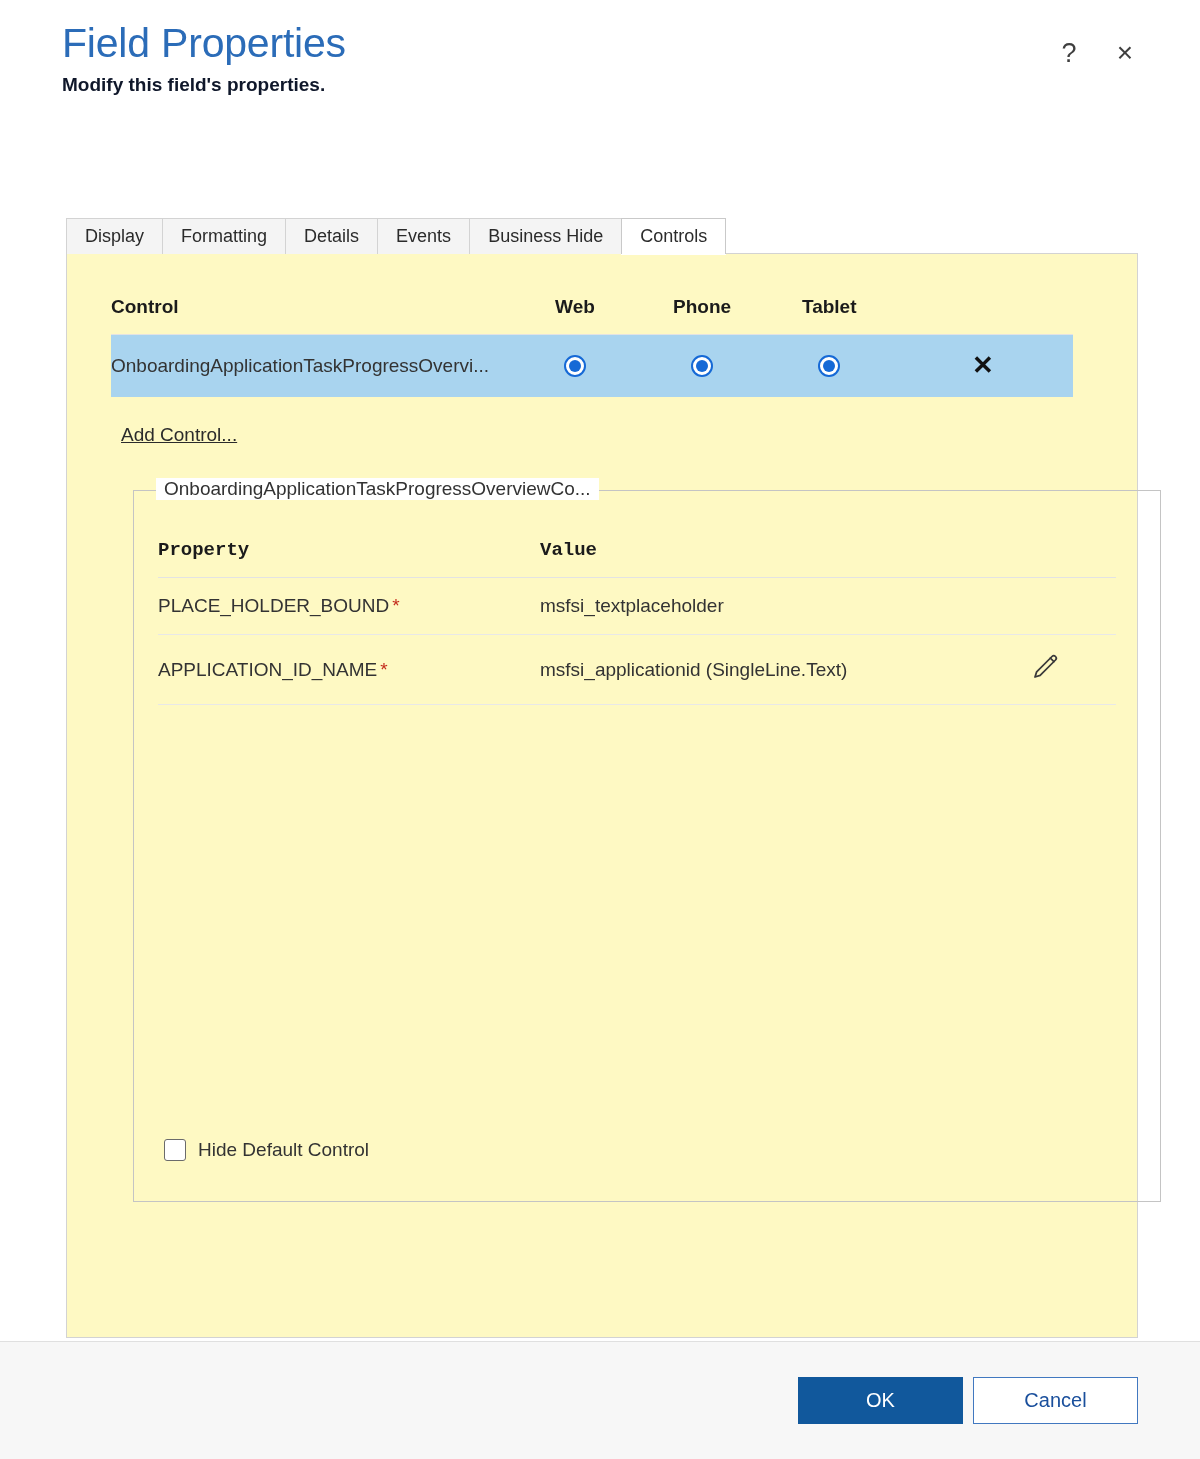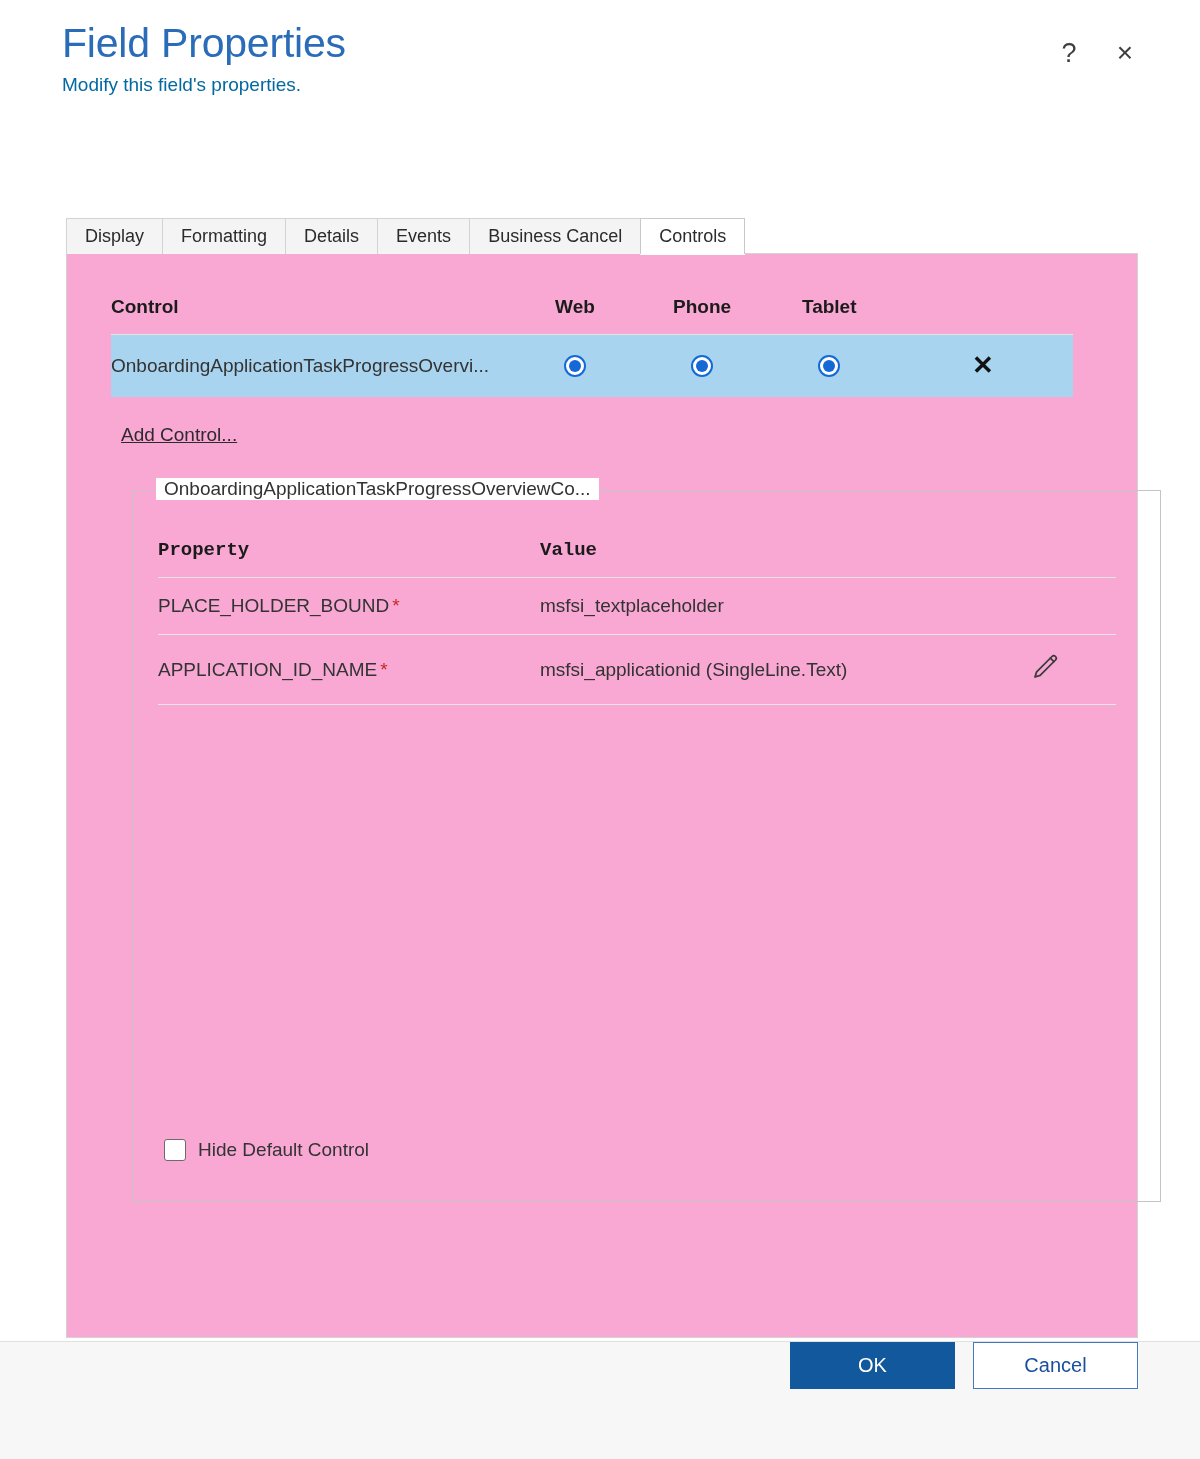--- a/index.html
+++ b/index.html
@@ -26,23 +26,23 @@
   .dlg-title {
     font-size: 41px;
     font-weight: 400;
     color: #2b6cb8;
     letter-spacing: -0.2px;
     line-height: 1.06;
     margin: 0;
   }
   .dlg-subtitle {
     font-size: 19px;
-    color: #0369a1;
+    color: #0f172a;
     margin-top: 9px;
-    font-weight: 400;
+    font-weight: 700;
   }
   .header-actions {
     position: absolute;
     top: 36px;
     right: 58px;
     display: flex;
     align-items: center;
     gap: 22px;
   }
   .hdr-icon {
@@ -90,21 +90,21 @@
     position: relative;
     z-index: 4;
     box-shadow: 0 1px 0 #fff;
   }
 
   
   .panel {
     position: relative;
     margin: 0 62px 0 66px;
     border: 1px solid #d3d3d3;
-    background: #f9a8d4;
+    background: #fef9c3;
     height: 1085px;
     margin-top: -1px;
     z-index: 2;
     padding: 0;
   }
   .panel-inner { padding: 42px 44px 0 44px; }
 
   
   table.ctrl-table {
     width: 962px;
@@ -251,24 +251,24 @@
   
   .footer {
     position: absolute;
     left: 0;
     bottom: 0;
     width: 1200px;
     height: 118px;
     background: #f7f7f7;
     border-top: 1px solid #e0e0e0;
     display: flex;
-    align-items: flex-start;
+    align-items: center;
     justify-content: flex-end;
     padding-right: 62px;
-    gap: 18px;
+    gap: 10px;
   }
   .btn {
     width: 165px;
     height: 47px;
     font-size: 20px;
     display: flex;
     align-items: center;
     justify-content: center;
     cursor: pointer;
   }
@@ -294,21 +294,21 @@
     <span class="hdr-icon x">×</span>
   </div>
 </div>
 
 <div class="tabs-wrap">
   <div class="tabs">
     <div class="tab">Display</div>
     <div class="tab">Formatting</div>
     <div class="tab">Details</div>
     <div class="tab">Events</div>
-    <div class="tab">Business Cancel</div>
+    <div class="tab">Business Hide</div>
     <div class="tab active">Controls</div>
   </div>
 </div>
 
 <div class="panel">
   <div class="panel-inner">
 
     <table class="ctrl-table">
       <colgroup>
         <col class="col-name">

